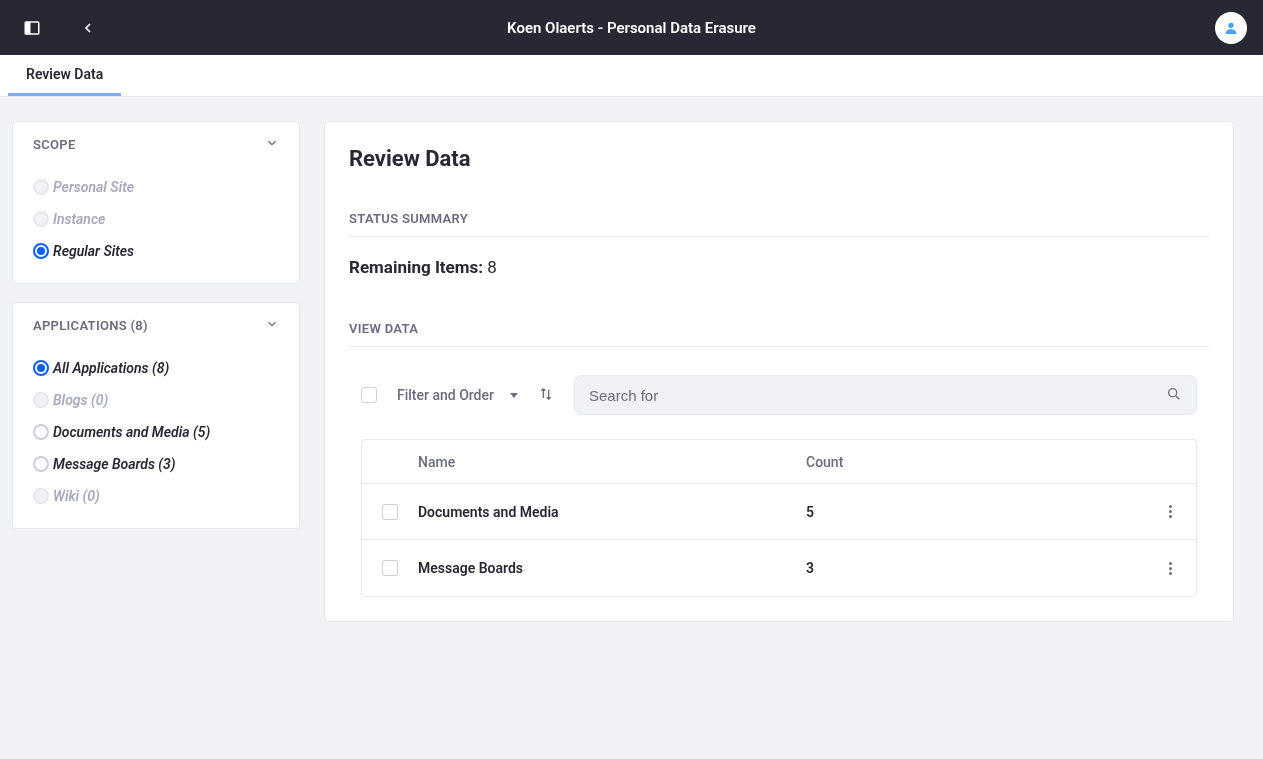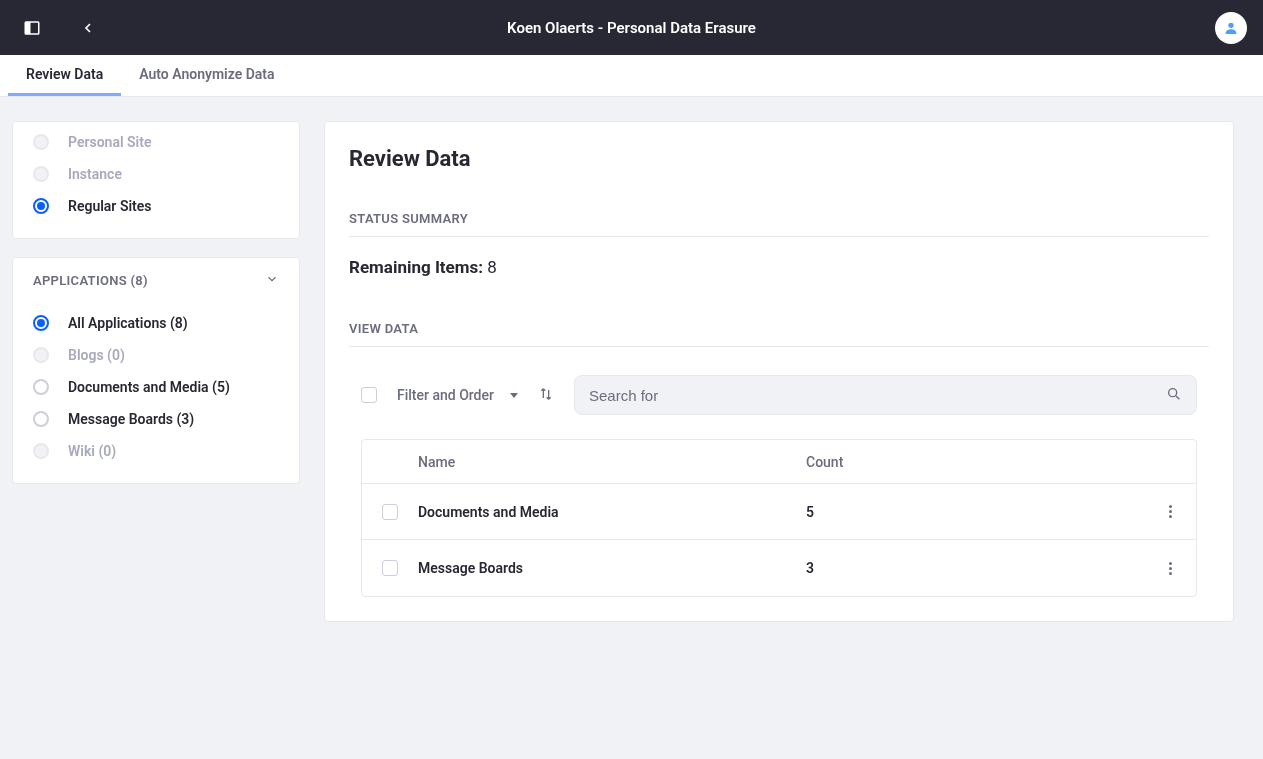--- a/index.html
+++ b/index.html
@@ -109,23 +109,24 @@
       color: #6b6c7e;
       letter-spacing: 0.3px;
     }
     .chevron svg { width: 14px; height: 14px; stroke: #6b6c7e; }
     .panel-body {
       padding: 4px 20px 16px;
     }
     .radio-item {
       display: flex;
       align-items: flex-start;
-      gap: 19px;
+      gap: 4px;
       padding: 8px 0;
       cursor: pointer;
+      font-style: italic;
     }
     .radio-item.disabled { cursor: default; }
     .radio-item.disabled .radio-label { color: #a7a9bc; }
     .radio-dot {
       width: 16px;
       height: 16px;
       border-radius: 50%;
       border: 2px solid #cdced9;
       flex-shrink: 0;
       position: relative;
@@ -289,27 +290,34 @@
       <svg viewBox="0 0 24 24" fill="#4b9fff">
           <circle cx="12" cy="8" r="4"></circle>
           <path d="M4 20c0-4 4-6 8-6s8 2 8 6v1H4z"></path>
         </svg>
     </div>
   </div>
 </div>
 
 <div class="tabs">
   <div class="tab active">Review Data</div>
-  <div class="tab">Auto Anonymize Data</div>
 </div>
 
 <div class="content">
   <div class="left-col">
 
     <div class="panel">
+      <div class="panel-header">
+        <span class="panel-title">SCOPE</span>
+        <span class="chevron">
+          <svg viewBox="0 0 24 24" fill="none" stroke-width="2">
+              <polyline points="6 9 12 15 18 9"></polyline>
+            </svg>
+        </span>
+      </div>
       <div class="panel-body">
         <div class="radio-item disabled">
           <span class="radio-dot"></span>
           <span class="radio-label">Personal Site</span>
         </div>
         <div class="radio-item disabled">
           <span class="radio-dot"></span>
           <span class="radio-label">Instance</span>
         </div>
         <div class="radio-item selected">

